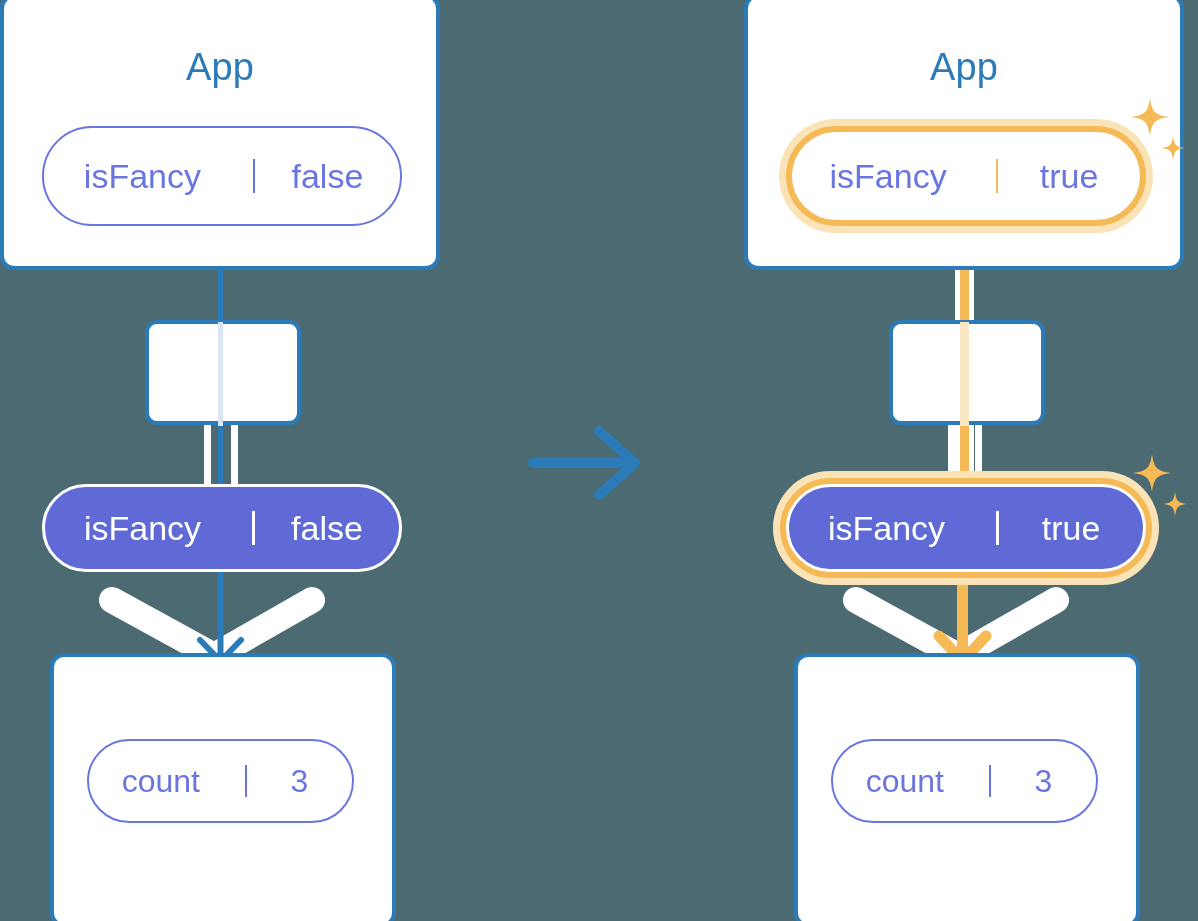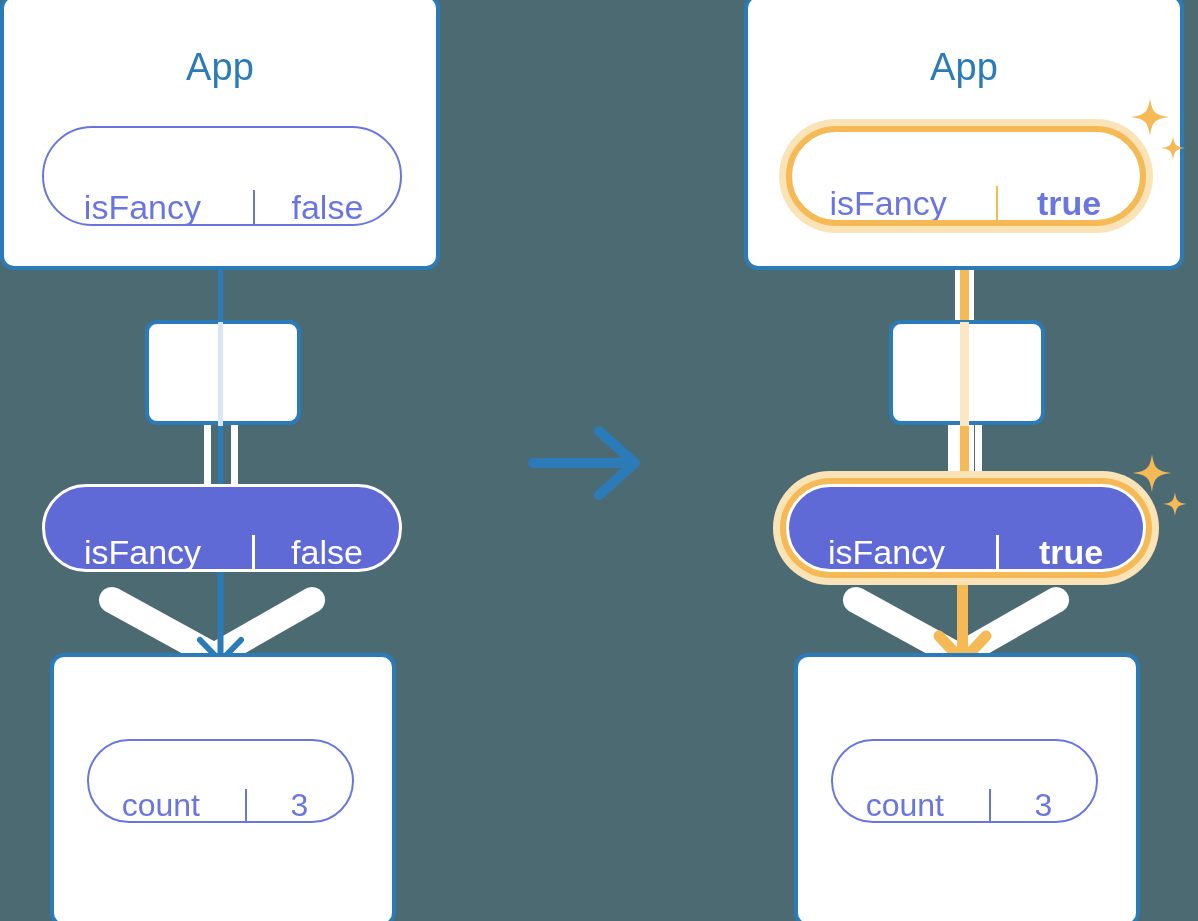--- a/index.html
+++ b/index.html
@@ -39,21 +39,21 @@
   .div-box{
     left:163px;top:320px;width:156px;height:105px;
     border-radius:12px;
   }
   .div-title{top:350px;font-size:34px;}
 
   
   .pill{
     position:absolute;
     box-sizing:border-box;
-    display:flex;align-items:flex-end;
+    display:flex;align-items:center;
     border-radius:999px;
     overflow:hidden;
     z-index:8;
     gap:12px;
   }
   .pill .seg{
     display:flex;align-items:center;justify-content:center;
     font-size:34px;
     line-height:1;
     white-space:nowrap;
@@ -77,21 +77,21 @@
   
   .pill-outline.hl{
     border:6px solid #f5b955;
     box-shadow:0 0 0 7px #fbe3b8;
   }
   .pill-outline.hl .seg.val{border-left:2px solid #f5b955;}
   .pill-filled.hl{
     border:3px solid #ffffff;
     box-shadow:0 0 0 6px #f5b955, 0 0 0 13px #fbe3b8;
   }
-  .seg.bold{font-weight:bold;}
+  .seg.bold{font-weight:normal;}
 
   
   .app-pill{left:60px;top:126px;width:360px;height:100px;}
   .app-pill .seg.key{width:206px;}
   .app-pill .seg.val{width:152px;}
 
   .state-pill{left:60px;top:484px;width:360px;height:88px;}
   .state-pill .seg.key{width:206px;}
   .state-pill .seg.val{width:152px;}
 

